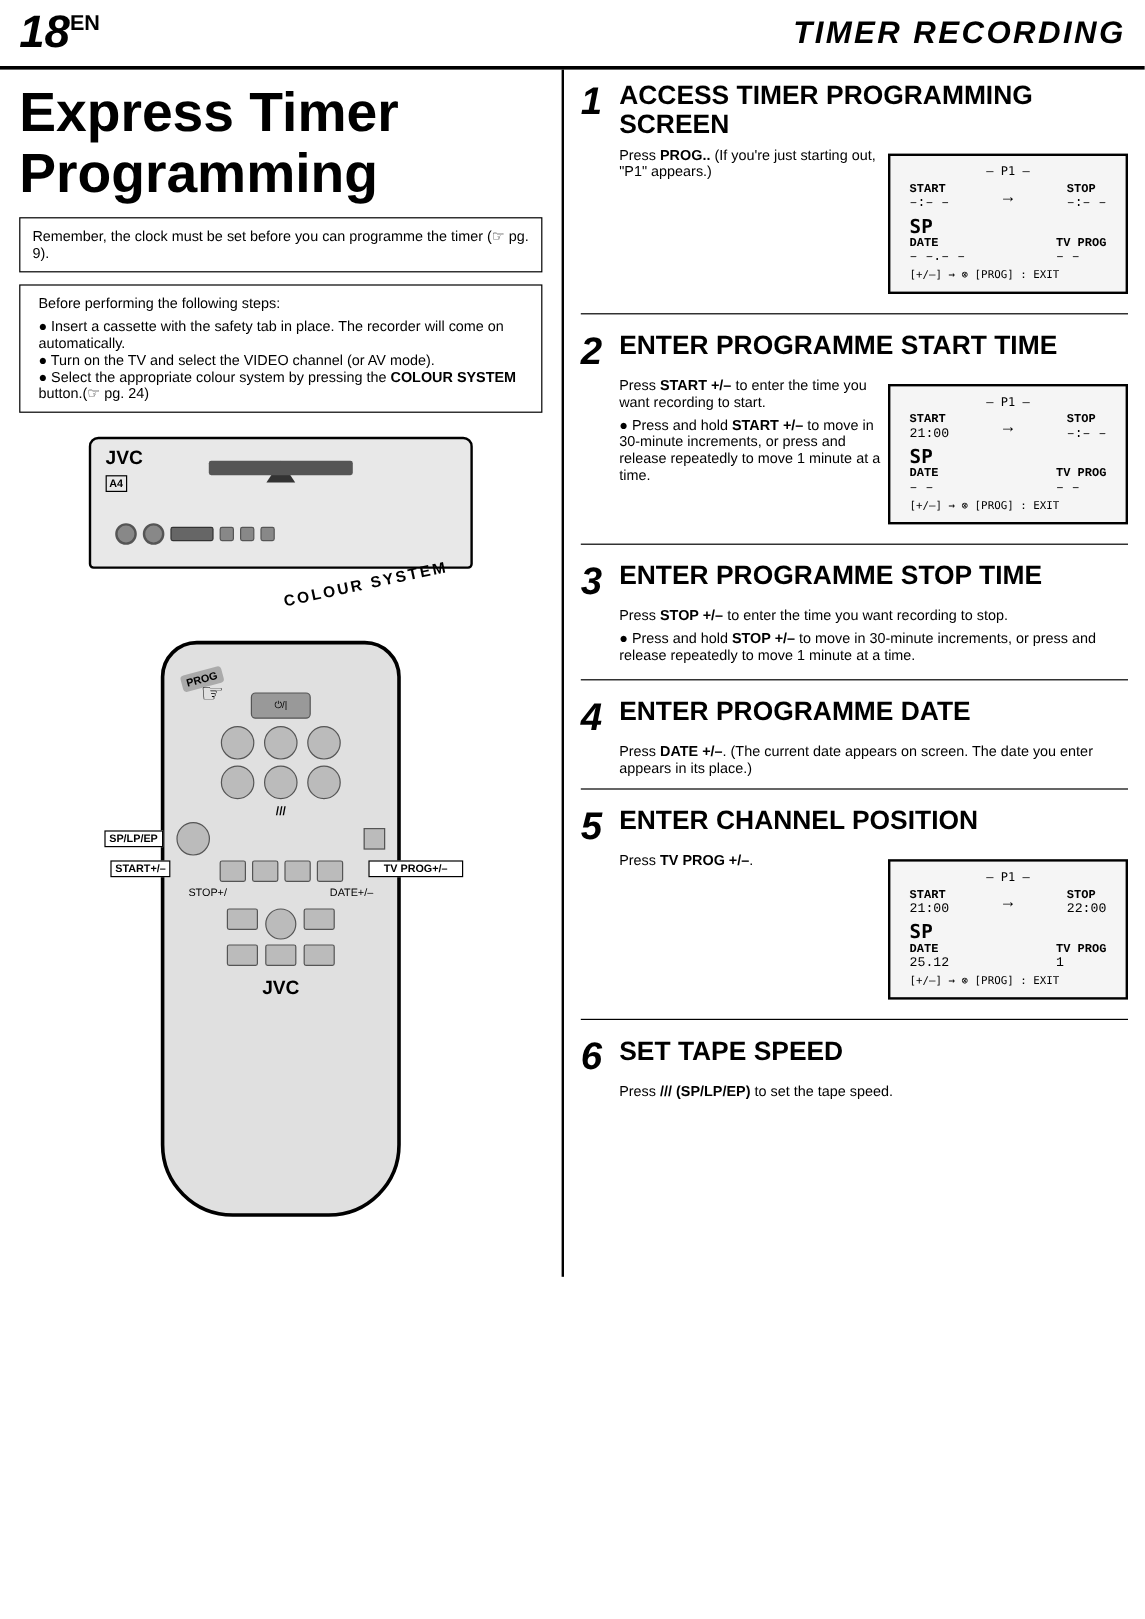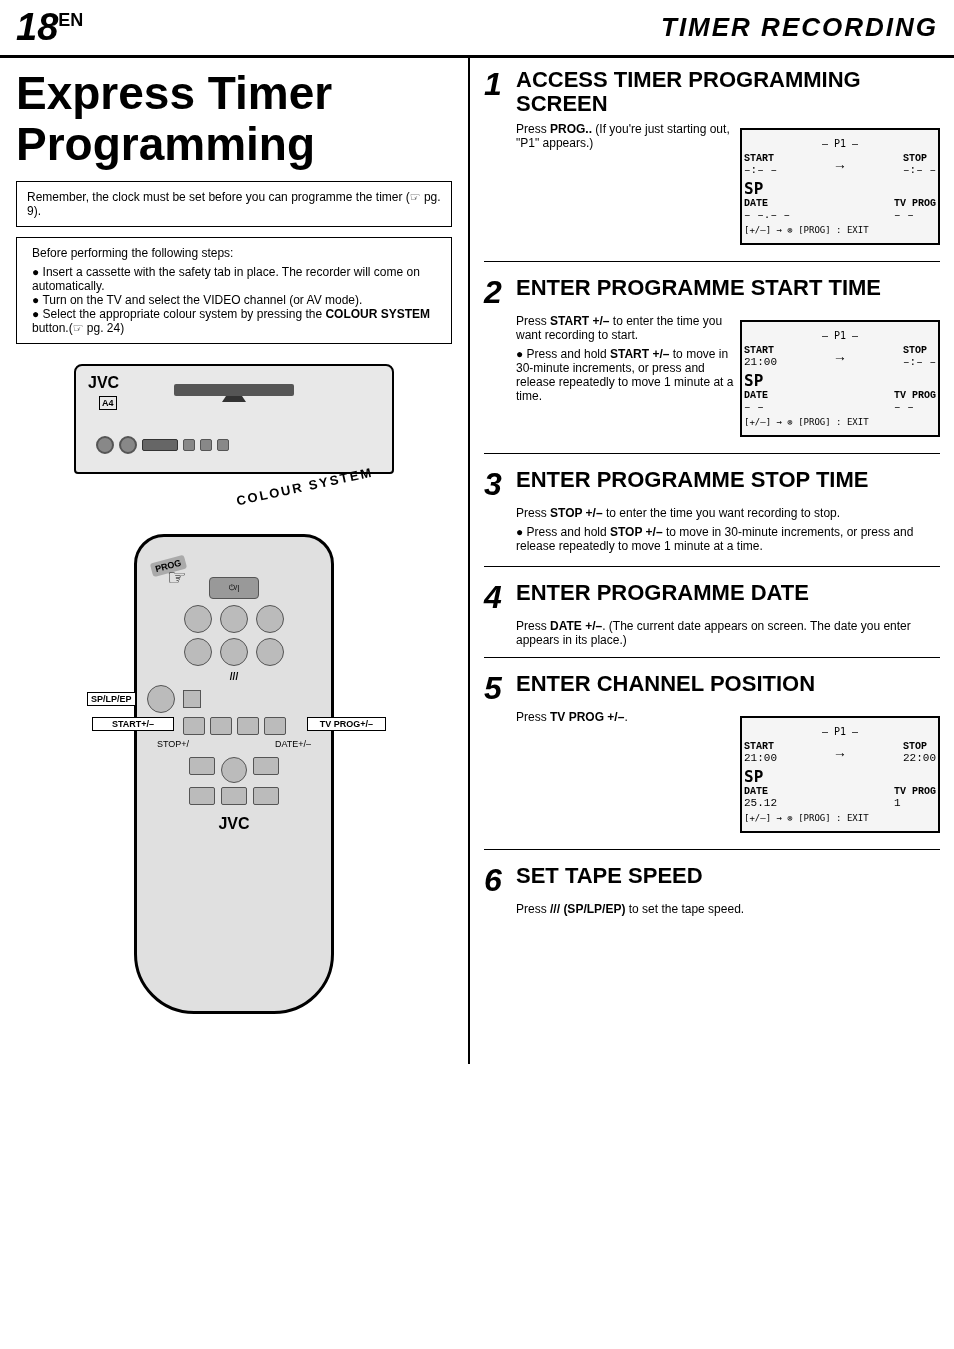--- a/index.html
+++ b/index.html
@@ -103,21 +103,21 @@
     .vcr-top-jvc {
       position: absolute;
       top: 8px;
       left: 12px;
       font-weight: bold;
       font-size: 14px;
     }
     .vcr-top-a4 {
       position: absolute;
       top: 22px;
-      left: 11px;
+      left: 0;
       font-size: 9px;
       border: 1px solid #000;
       padding: 1px 2px;
     }
     .vcr-top-slot {
       position: absolute;
       top: 18px;
       left: 50%;
       transform: translateX(-50%);
       width: 120px;
@@ -264,21 +264,21 @@
       margin-bottom: 3px;
     }
     .step-body ul li::before {
       content: "● ";
     }
 
     
     .display-box {
       border: 2px solid #000;
       background: #f5f5f5;
-      padding: 8px 2px;
+      padding: 8px 16px;
       margin-top: 6px;
       margin-bottom: 6px;
       font-size: 11px;
       font-family: monospace;
       float: right;
       width: 200px;
     }
     .display-box-row {
       display: flex;
       justify-content: space-between;
@@ -385,29 +385,29 @@
             <div class="remote-btn-round"></div>
           </div>
           <div class="remote-row">
             <div class="remote-btn-round"></div>
             <div class="remote-btn-round"></div>
             <div class="remote-btn-round"></div>
           </div>
 
           <div style="font-size:10px;font-weight:bold;margin-bottom:3px;">///</div>
 
-          <div style="position:relative;width:100%;display:flex;align-items:center;justify-content:flex-start;margin-bottom:4px;">
+          <div style="position:relative;width:100%;display:flex;align-items:center;justify-content:space-between;margin-bottom:4px;">
             <div style="position:absolute;left:-60px;font-size:9px;font-weight:bold;background:#fff;border:1px solid #000;padding:1px 3px;white-space:nowrap;">SP/LP/EP</div>
             <div class="remote-btn-round"></div>
             <div style="width:8px;"></div>
             <div style="width:18px;height:18px;border:1.5px solid #555;background:#bbb;"></div>
           </div>
 
           <div style="position:relative;width:100%;margin-bottom:4px;">
-            <div style="position:absolute;left:-55px;font-size:9px;font-weight:bold;background:#fff;border:1px solid #000;padding:1px 19px;white-space:nowrap;">START+/–</div>
+            <div style="position:absolute;left:-55px;font-size:9px;font-weight:bold;background:#fff;border:1px solid #000;padding:1px 3px;white-space:nowrap;">START+/–</div>
             <div style="position:absolute;right:-65px;font-size:9px;font-weight:bold;background:#fff;border:1px solid #000;padding:1px 12px;white-space:nowrap;">TV PROG+/–</div>
             <div style="display:flex;gap:5px;justify-content:center;">
               <div style="width:22px;height:18px;background:#bbb;border:1.5px solid #555;border-radius:2px;"></div>
               <div style="width:22px;height:18px;background:#bbb;border:1.5px solid #555;border-radius:2px;"></div>
               <div style="width:22px;height:18px;background:#bbb;border:1.5px solid #555;border-radius:2px;"></div>
               <div style="width:22px;height:18px;background:#bbb;border:1.5px solid #555;border-radius:2px;"></div>
             </div>
           </div>
 
           <div style="position:relative;width:100%;margin-bottom:4px;font-size:9px;display:flex;justify-content:space-between;padding:0 10px;">

